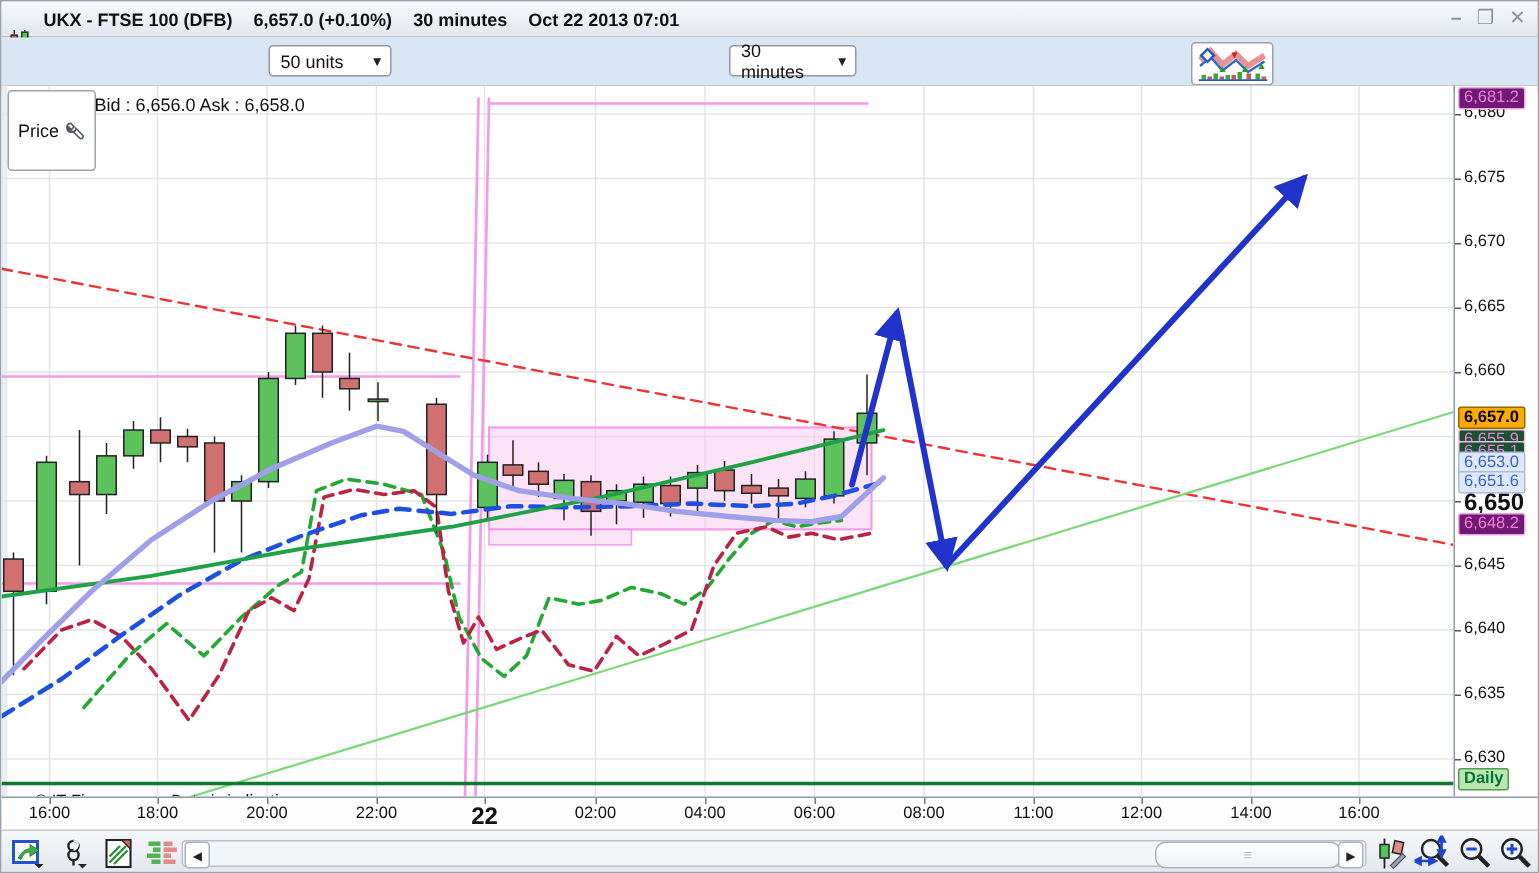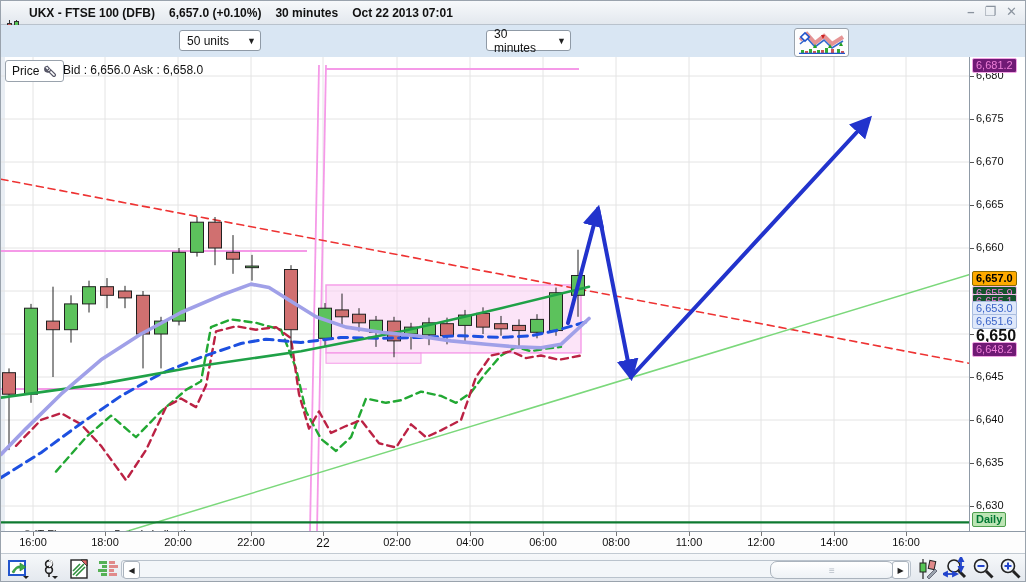--- a/index.html
+++ b/index.html
@@ -23,39 +23,39 @@
   .dropdown .caret{margin-left:auto;padding-left:10px;font-size:9px;color:#222;}
   #units-dropdown{left:178px;width:82px;}
   #timeframe-dropdown{left:485px;width:85px;}
   #chart-style-button{position:absolute;left:793px;top:3px;width:53px;height:27px;background:#fdfdfd;
     border:1px solid #9aa3ad;border-radius:3px;box-shadow:inset 0 0 0 1px #fff;display:flex;align-items:center;justify-content:center;}
   
   #chart-area{position:absolute;left:0;top:56px;width:968px;height:474px;background:#fff;}
   #left-strip{position:absolute;left:0;top:0;width:4px;height:474px;background:#e9eef4;}
   #plot{position:absolute;left:0;top:0;}
   #price-button{position:absolute;left:4px;top:3px;height:20px;background:#fff;border:1px solid #9aa3ad;border-radius:3px;
-    display:inline-flex;align-items:center;gap:5px;padding:0 6px;font-size:12px;color:#111;}
+    display:inline-flex;align-items:center;gap:5px;padding:16px 6px;font-size:12px;color:#111;}
   #bidask{position:absolute;left:62px;top:6px;font-size:12px;color:#111;white-space:pre;}
   #copyright{position:absolute;left:4px;top:459px;font-size:11px;color:#111;white-space:pre;}
   #copyright .ital{font-style:italic;}
   
   #price-axis{position:absolute;left:968px;top:56px;width:58px;height:474px;background:#fff;border-left:1px solid #8f9aa6;}
   .p-tick{position:absolute;left:6px;font-size:11px;color:#111;white-space:nowrap;}
   .p-tick.bold{font-weight:700;font-size:16px;}
   .p-tickmark{position:absolute;left:0;width:4px;height:1px;background:#555;}
   .badge{position:absolute;left:2px;font-size:11px;padding:0 3px;border-radius:2px;white-space:nowrap;line-height:13px;}
   .badge.orange{background:#ffaa00;border:1px solid #8a6a00;color:#000;font-weight:700;}
   .badge.pink{background:#701a75;border:1px solid #f1a3e4;color:#ee7fd8;}
   .badge.pinkclip{background:#14532d;color:#ee7fd8;overflow:hidden;height:7px;border:1px solid #f1bce9;}
   .badge.blue{background:#dfe8fa;border:1px solid #a9bcdf;color:#3a63c8;}
   .badge.green{background:#bce5b4;border:1px solid #4d9e4d;color:#073;font-weight:700;}
   
   #time-axis{position:absolute;left:0;top:530px;width:1026px;height:22px;background:#fdfdfd;border-top:1px solid #8f9aa6;}
   .t-label{position:absolute;top:4px;font-size:11px;color:#111;transform:translateX(-50%);}
-  .t-label.bold{font-weight:400;font-size:12px;}
+  .t-label.bold{font-weight:700;font-size:16px;}
   .t-tickmark{position:absolute;top:0;width:1px;height:4px;background:#777;}
   
   #bottom-toolbar{position:absolute;left:0;top:552px;width:1026px;height:30px;
     background:linear-gradient(#f6f8fa,#e2e7ed);border-top:1px solid #c2cad2;display:flex;align-items:center;}
   .bt-btn{position:absolute;top:4px;height:22px;display:flex;align-items:center;justify-content:center;}
   #scrollbar{position:absolute;left:120px;top:6px;width:790px;height:18px;background:#f3f6f9;border:1px solid #b9c2cc;
     border-radius:3px;box-sizing:border-box;}
   .sb-arrow{position:absolute;top:0px;width:15px;height:16px;background:#fff;border:1px solid #aab3bd;border-radius:3px;
     font-size:8px;color:#222;display:flex;align-items:center;justify-content:center;}
   #sb-thumb{position:absolute;left:648px;top:0px;width:122px;height:16px;background:linear-gradient(#ffffff,#eef2f6);

